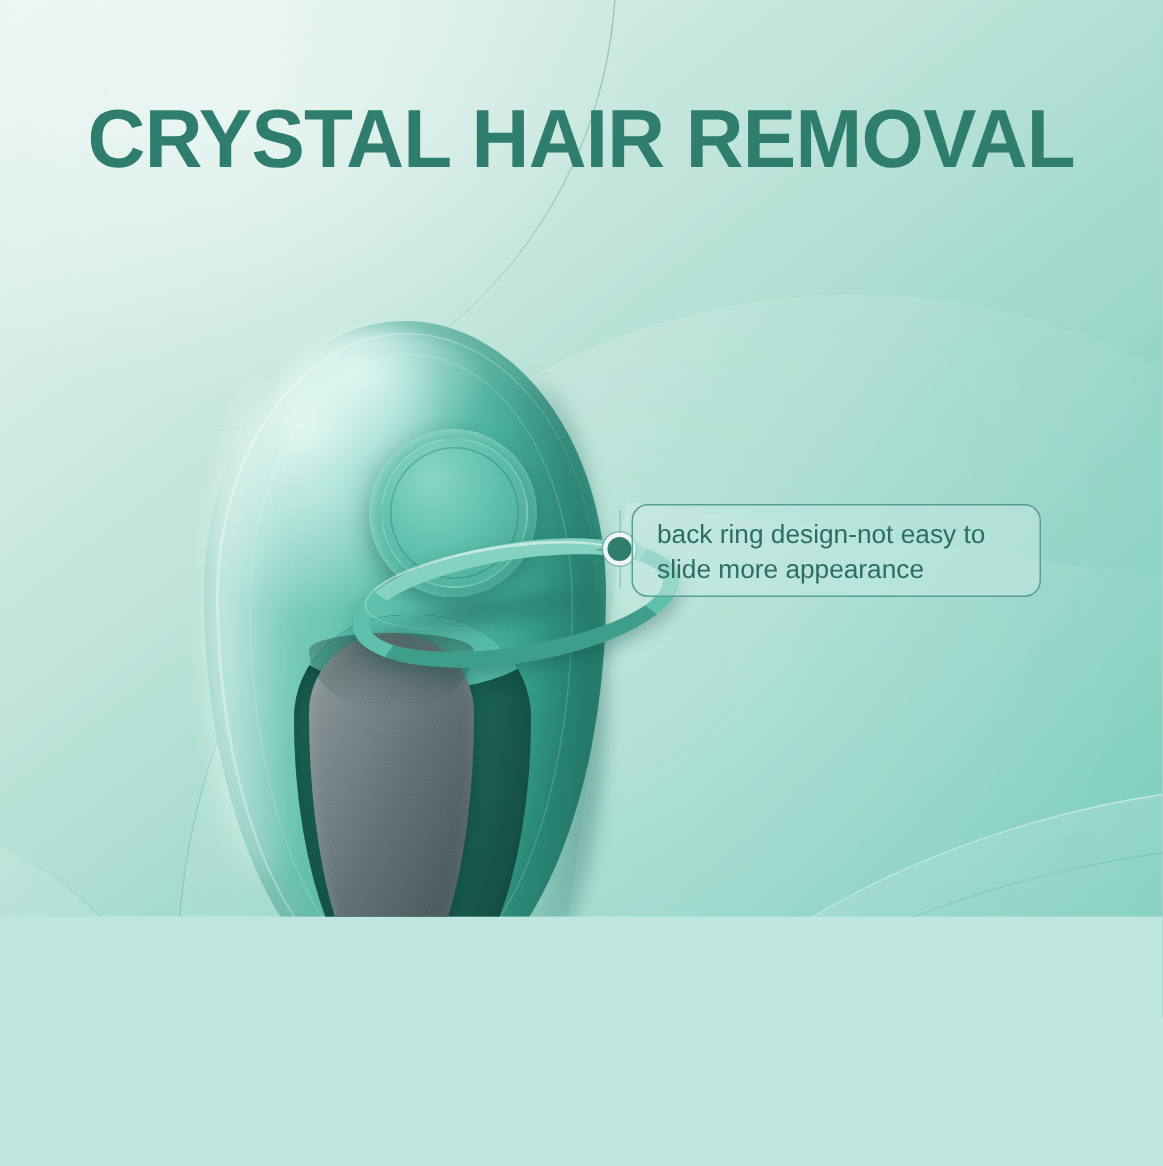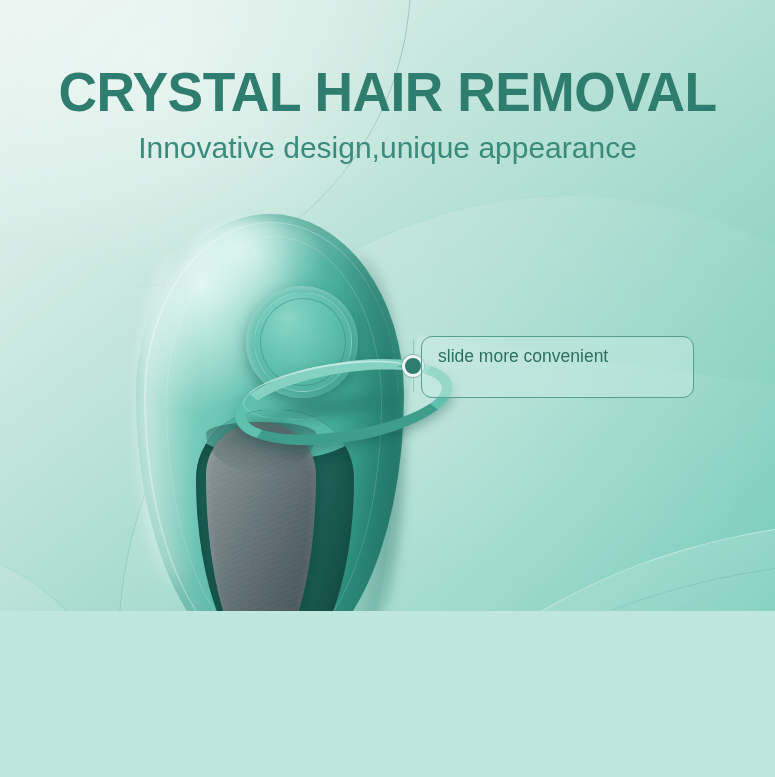--- a/index.html
+++ b/index.html
@@ -262,21 +262,20 @@
   <div class="deco arc-top"></div>
   <div class="deco arc-mid"></div>
   <div class="deco arc-bl"></div>
   <div class="deco arc-br"></div>
   <div class="deco arc-br2"></div>
   <div class="deco streak-r"></div>
   <div class="deco line-diag"></div>
   <div class="deco line-diag2"></div>
 
   <div class="headline">CRYSTAL HAIR REMOVAL</div>
-  <div class="subhead">Innovative design,unique appearance</div>
 
   <div id="product">
     <div class="shadow-cast"></div>
     <div class="reflection"></div>
 
     <div class="body-egg"></div>
     <div class="hl-left"></div>
     <div class="hl-topcap"></div>
     <div class="edge-dark-right"></div>
     <div class="body-rim"></div>
@@ -298,16 +297,17 @@
     <div class="ring-shadow"></div>
     <div class="ring-outer"></div>
     <div class="ring-hl"></div>
   </div>
 
   <div class="conn-cross-v"></div>
   <div class="connector"></div>
   <div class="conn-dot"></div>
 
   <div id="callout">
-    <div class="line">slide more convenient</div>
+    <div class="line">back ring design-not easy to</div>
+    <div class="line">slide more appearance</div>
   </div>
 
 </div>
 
 </body></html>

